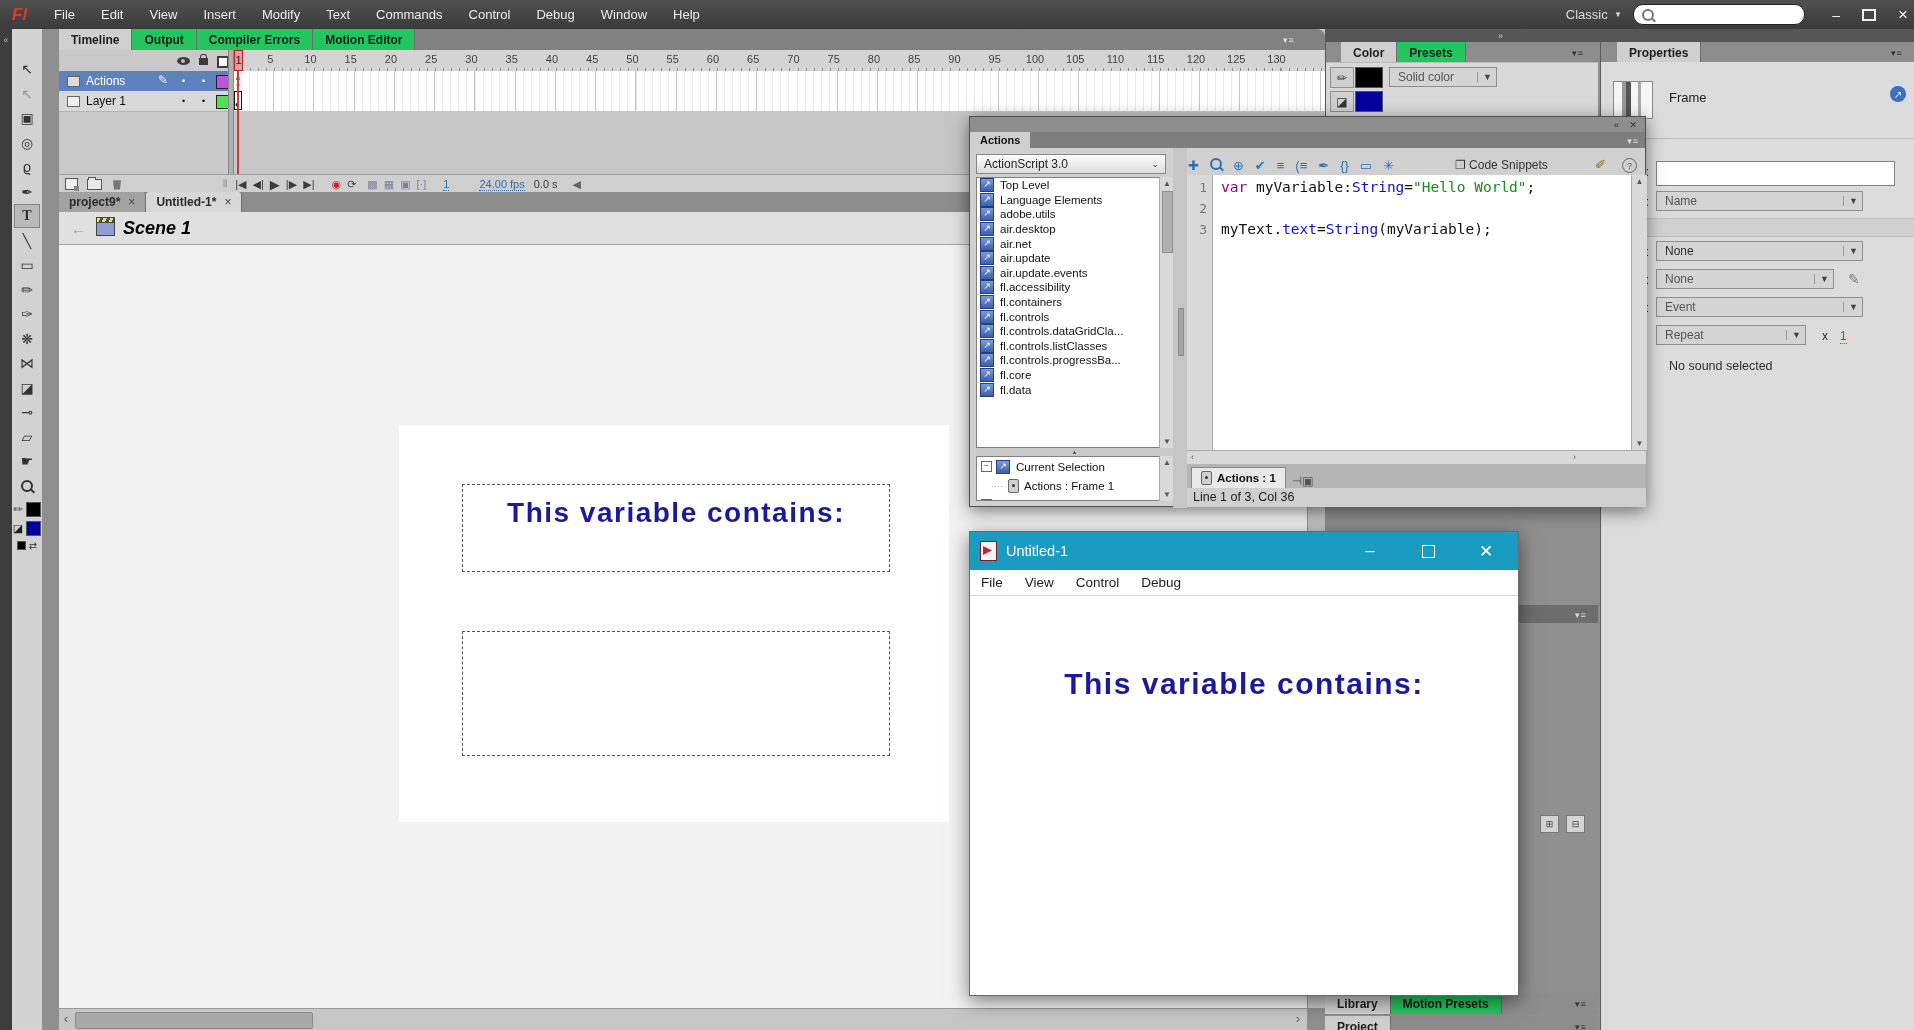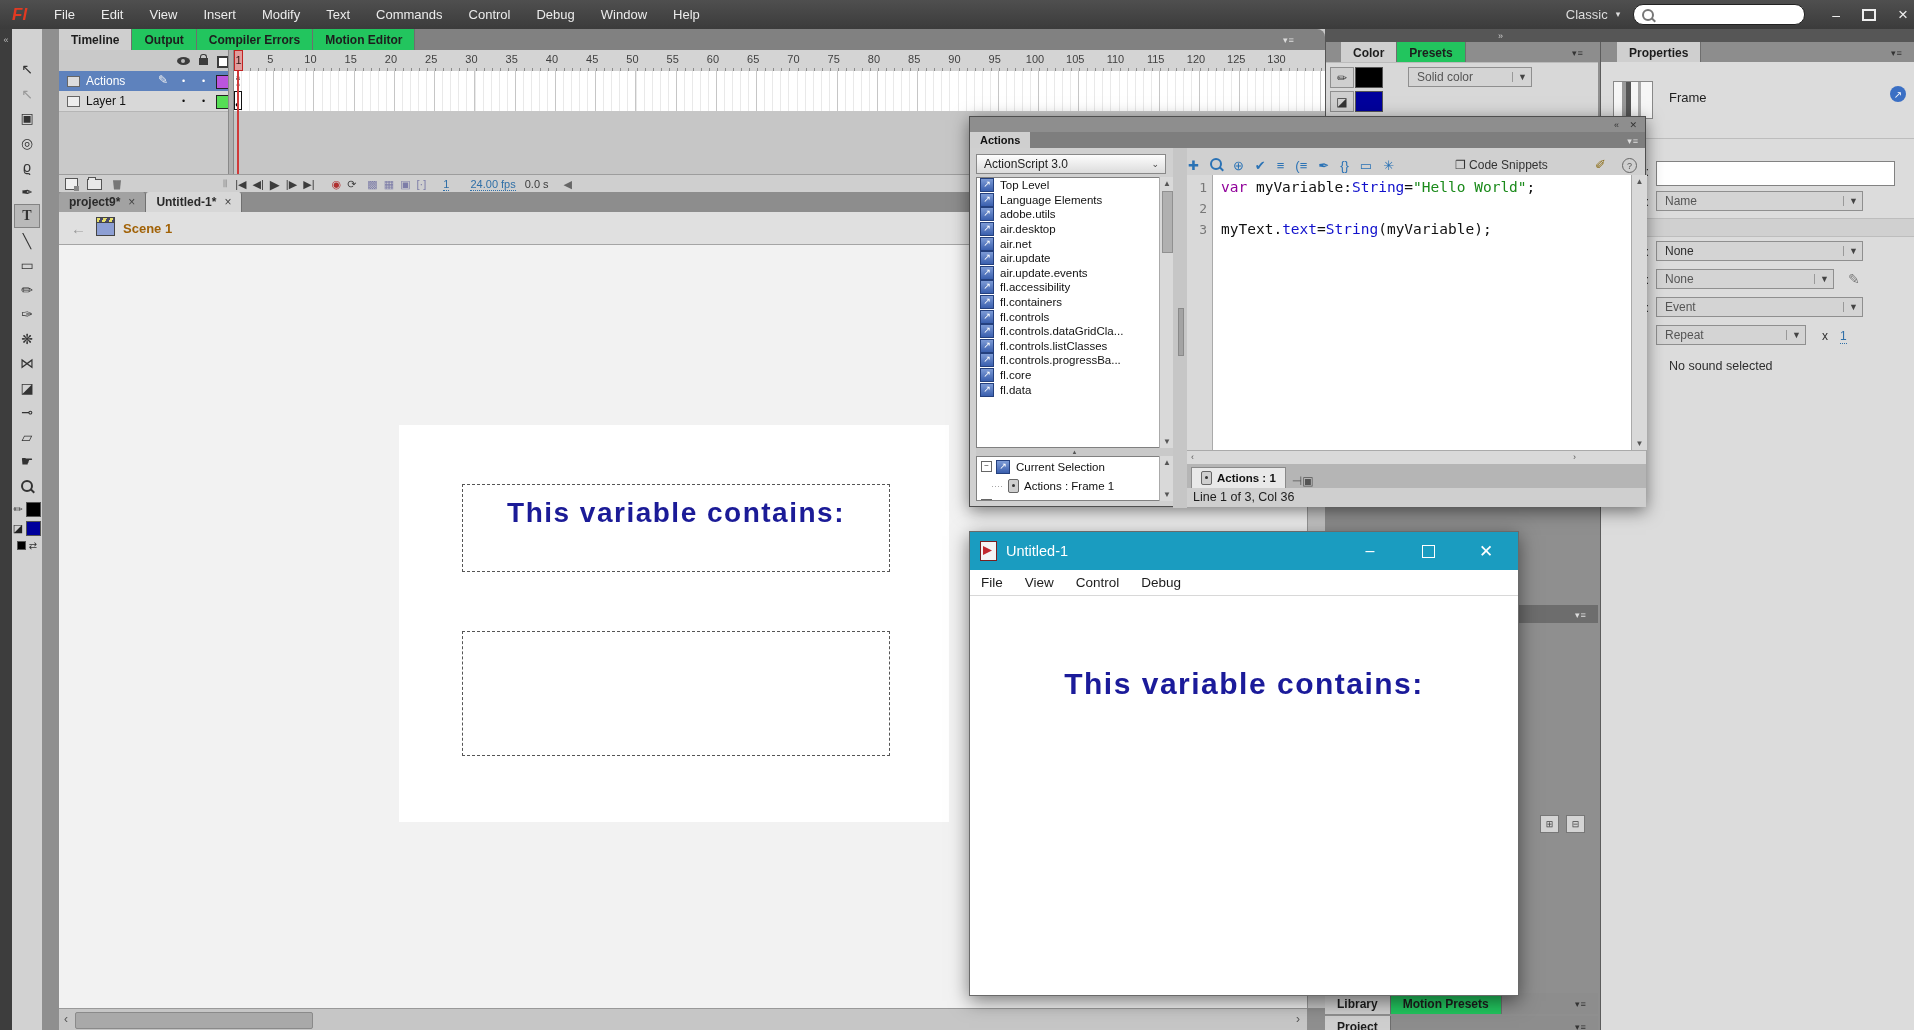--- a/index.html
+++ b/index.html
@@ -81,21 +81,21 @@
   .dtab{height:20px;display:flex;align-items:center;gap:8px;padding:0 10px;background:#a2a2a2;color:#2a2a2a;
     border-right:1px solid #707070;font-size:12px;font-weight:bold;border-radius:3px 3px 0 0;}
   .dtab.active{background:#d7d7d7;}
   .dtab .x{font-weight:normal;color:#444;}
   .editbar{position:absolute;left:59px;top:212px;width:1248px;height:32px;background:#e0e0e0;border-bottom:1px solid #a5a5a5;
     display:flex;align-items:center;z-index:3;}
   .backarrow{color:#9a9a9a;font-size:15px;font-weight:bold;margin:0 10px 0 12px;}
   .clap{width:17px;height:13px;background:#8d9fd4;border:1px solid #444;position:relative;margin-right:8px;}
   .clap::before{content:"";position:absolute;left:-1px;top:-5px;width:17px;height:4px;border:1px solid #444;
     background:repeating-linear-gradient(115deg,#e8e06a 0 3px,#4a4a6a 3px 6px);}
-  .scene-label{font-size:13px;color:#a16207;font-weight:bold;}
+  .scene-label{font-size:18px;color:#000000;font-weight:bold;font-style:italic;}
   
   .stagearea{position:absolute;left:59px;top:244px;width:1248px;height:764px;background:#f2f2f2;z-index:2;}
   .stage{position:absolute;left:340px;top:181px;width:550px;height:397px;background:#fff;}
   .tb{position:absolute;border:1px dashed #555;}
   .tb1{left:63px;top:59px;width:426px;height:86px;}
   .tb2{left:63px;top:206px;width:426px;height:123px;}
   .stagetext{display:block;text-align:center;margin-top:12px;font-size:28px;font-weight:bold;color:#1b1b97;letter-spacing:1.5px;}
   .hscroll{position:absolute;left:59px;top:1008px;width:1248px;height:22px;background:#c6c6c6;border-top:1px solid #999;z-index:2;}
   .scr-arrow{position:absolute;top:3px;font-size:12px;color:#555;}
   .hthumb{position:absolute;left:16px;top:3px;width:236px;height:15px;background:#a9a9a9;border:1px solid #8a8a8a;border-radius:2px;}
@@ -333,21 +333,21 @@
       <span class="tlc" style="font-size:13px">▶</span>
       <span class="tlc">|▶</span>
       <span class="tlc">▶|</span>
       <span class="tlc" style="margin-left:14px;color:#b03030">◉</span>
       <span class="tlc">⟳</span>
       <span class="tlc" style="margin-left:8px;color:#7d7da8">▩</span>
       <span class="tlc" style="color:#7d7da8">▦</span>
       <span class="tlc" style="color:#7d7da8">▣</span>
       <span class="tlc" style="color:#7d7da8">[·]</span>
       <span class="tlc hot" style="margin-left:14px">1</span>
-      <span class="tlc hot" style="margin-left:18px">24.00 fps</span>
+      <span class="tlc hot" style="margin-left:27px">24.00 fps</span>
       <span class="tlc" style="margin-left:6px">0.0 s</span>
       <span class="tlc" style="margin-left:12px;color:#666">◀</span>
     </div>
   </section>
 
   <div class="doctabs" id="docTabs">
       <span class="dtab">
         <span>project9*</span>
         <span class="x">×</span>
       </span>
@@ -386,21 +386,21 @@
 
     <div class="colorgroup">
       <div class="group-tabs" style="left:0;top:0;width:273px">
         <span class="ptab active">Color</span>
         <span class="ptab">Presets</span>
       </div>
       <span class="panelmenu" style="left:247px;top:6px;color:#333">▾≡</span>
       <div class="cg-body">
         <span class="toolbtn" style="left:5px;top:4px">✏</span>
         <span class="swatch" style="left:30px;top:4px;background:#000"></span>
-        <div class="dropdown" style="left:83px;top:4px;width:124px">
+        <div class="dropdown" style="left:64px;top:4px;width:108px">
           <span>Solid color</span>
           <span class="dar">▼</span>
         </div>
         <span class="toolbtn" style="left:5px;top:28px">◪</span>
         <span class="swatch" style="left:30px;top:28px;background:#00009c"></span>
       </div>
     </div>
 
     <div class="props">
       <div class="group-tabs" style="left:0;top:0;width:314px">

